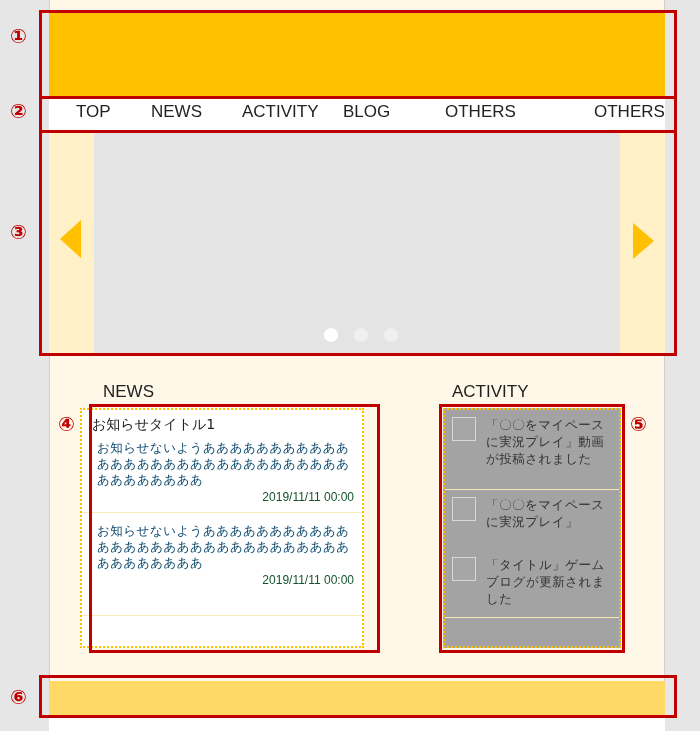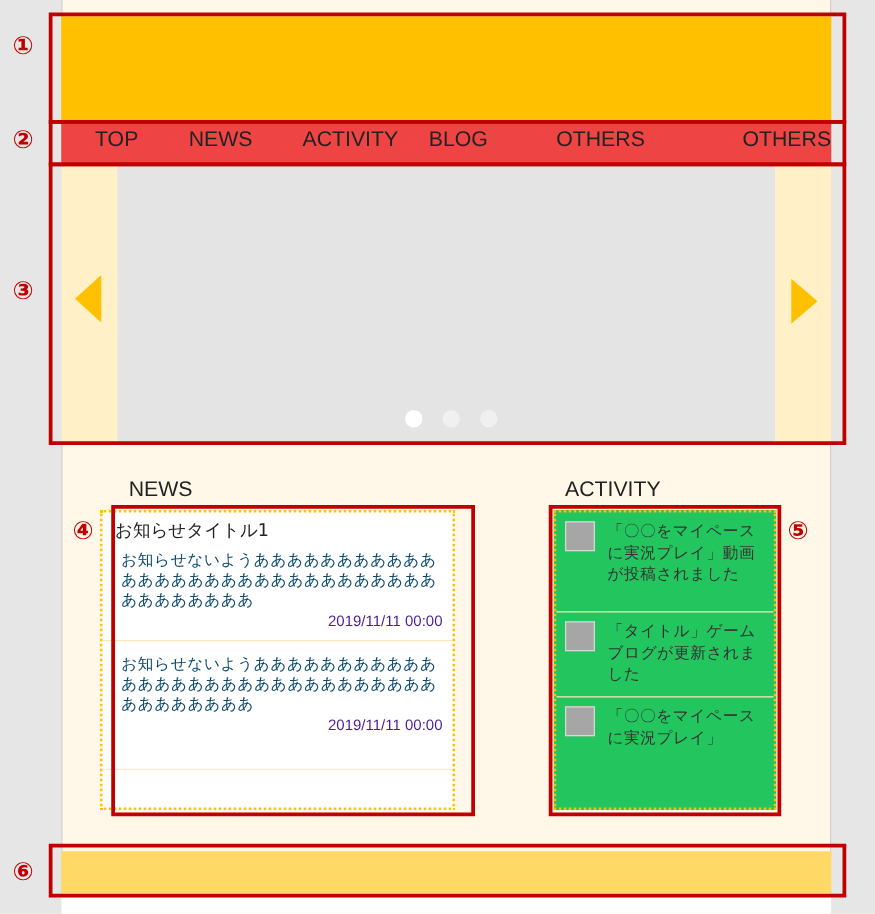--- a/index.html
+++ b/index.html
@@ -14,21 +14,21 @@
     background:#fff8e8;
     border-left:1px solid #cfcfcf; border-right:1px solid #cfcfcf;
     box-sizing:border-box;
   }
   .header {
     position:absolute; left:49px; top:13px; width:616px; height:85px;
     background:#ffc000;
   }
   .nav {
     position:absolute; left:49px; top:98px; width:616px; height:33px;
-    background:#ef4444; display:flex; align-items:center;
+    background:#ffffff; display:flex; align-items:center;
   }
   .nav-item {
     position:absolute; top:4px; font-family:"Liberation Sans",sans-serif;
     font-size:17px; color:#222; cursor:pointer;
   }
   .slider {
     position:absolute; left:49px; top:132px; width:616px; height:222px;
     background:#fff0c8;
   }
   .slide-area {
@@ -54,24 +54,24 @@
   }
   .news-box {
     position:absolute; left:80px; top:408px; width:284px; height:240px;
     background:#fff; border:2px dotted #ffc000; box-sizing:border-box; overflow:hidden;
   }
   .news-item {
     padding:4px 8px 6px 10px; border-bottom:1px solid #fbe9b8; height:103px; box-sizing:border-box;
   }
   .news-title { font-size:14px; color:#222; margin-top:2px; }
   .news-body { font-size:12.5px; color:#0c4a6e; line-height:16px; margin:6px 0 0 5px; letter-spacing:0.5px; }
-  .news-date { font-size:12px; color:#4c1d95; text-align:right; margin-top:2px; font-family:"Liberation Sans",sans-serif; }
+  .news-date { font-size:12px; color:#14532d; text-align:right; margin-top:2px; font-family:"Liberation Sans",sans-serif; }
   .activity-box {
     position:absolute; left:443px; top:408px; width:178px; height:240px;
-    background:#22c55e; border:2px dotted #ffc000; box-sizing:border-box; overflow:hidden;
+    background:#a3a3a3; border:2px dotted #ffc000; box-sizing:border-box; overflow:hidden;
   }
   .activity-item {
     display:flex; padding:6px 6px 6px 7px; border-bottom:1px solid #fbe9b8; box-sizing:border-box;
   }
   .activity-thumb {
     width:22px; height:22px; background:#a6a6a6; border:1px solid #d8d8d8; flex:none; margin-right:10px; margin-top:1px;
   }
   .activity-text { font-size:12.5px; color:#333; line-height:17px; letter-spacing:0.5px; }
   .footer {
     position:absolute; left:49px; top:681px; width:616px; height:34px; background:#ffd966;
@@ -120,27 +120,27 @@
     <div class="news-date">2019/11/11 00:00</div>
   </div>
 </div>
 
 <div class="section-title" style="left:452px;top:382px">ACTIVITY</div>
 <div class="activity-box">
   <div class="activity-item" style="height:80px">
     <div class="activity-thumb"></div>
     <div class="activity-text">「〇〇をマイペースに実況プレイ」動画が投稿されました</div>
   </div>
+  <div class="activity-item" style="height:60px;border-bottom:none">
+    <div class="activity-thumb"></div>
+    <div class="activity-text">「〇〇をマイペースに実況プレイ」</div>
+  </div>
   <div class="activity-item" style="height:68px">
     <div class="activity-thumb"></div>
     <div class="activity-text">「タイトル」ゲームブログが更新されました</div>
-  </div>
-  <div class="activity-item" style="height:60px;border-bottom:none">
-    <div class="activity-thumb"></div>
-    <div class="activity-text">「〇〇をマイペースに実況プレイ」</div>
   </div>
 </div>
 
 <div class="footer"></div>
 <div class="footer-bottom"></div>
 
 <div class="anno-box" style="left:39px;top:10px;width:638px;height:89px"></div>
 <div class="anno-box" style="left:39px;top:96px;width:638px;height:37px"></div>
 <div class="anno-box" style="left:39px;top:130px;width:638px;height:226px"></div>
 <div class="anno-box" style="left:89px;top:404px;width:291px;height:249px"></div>

